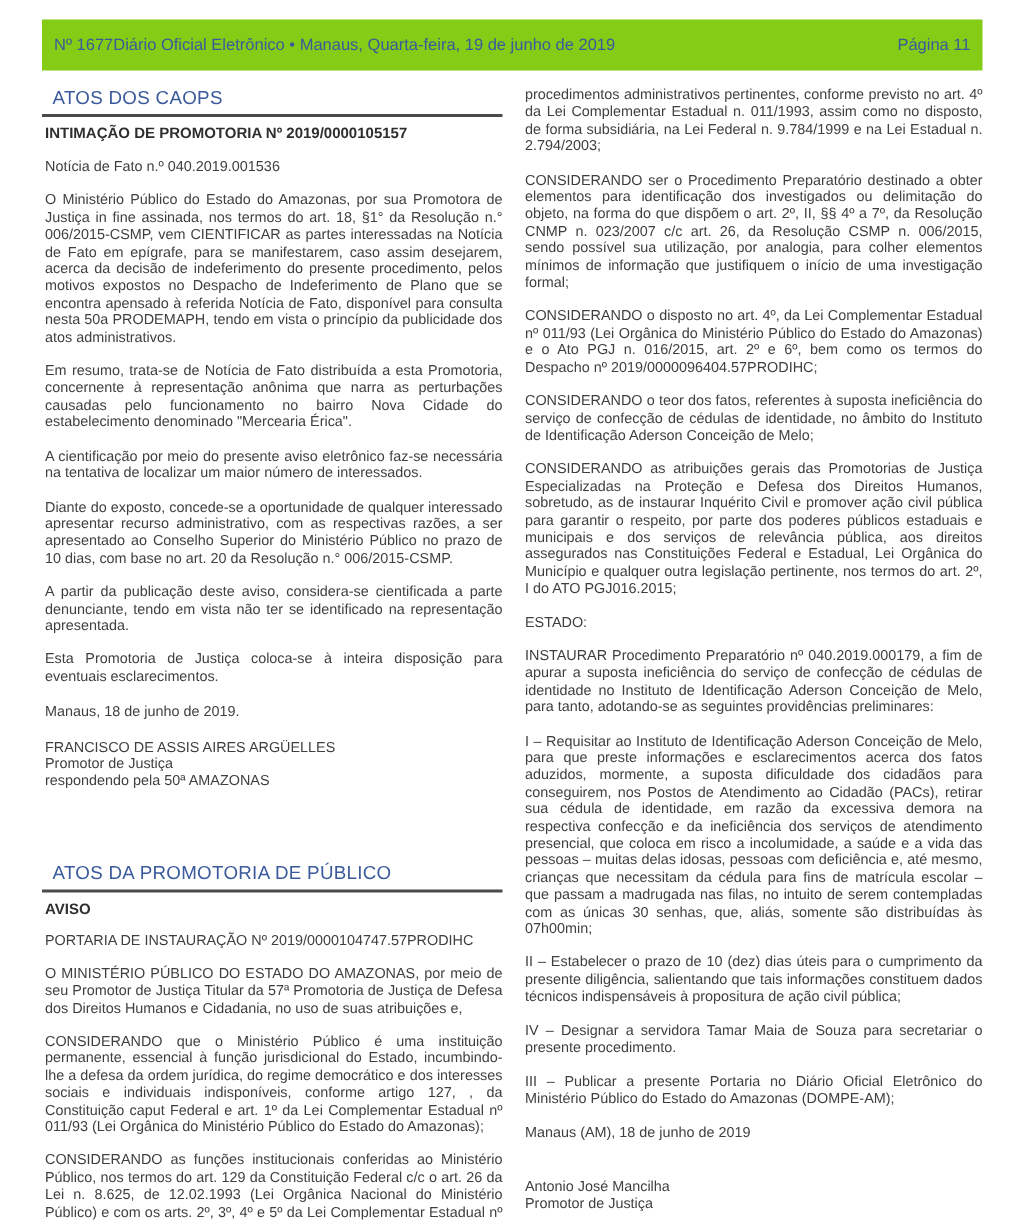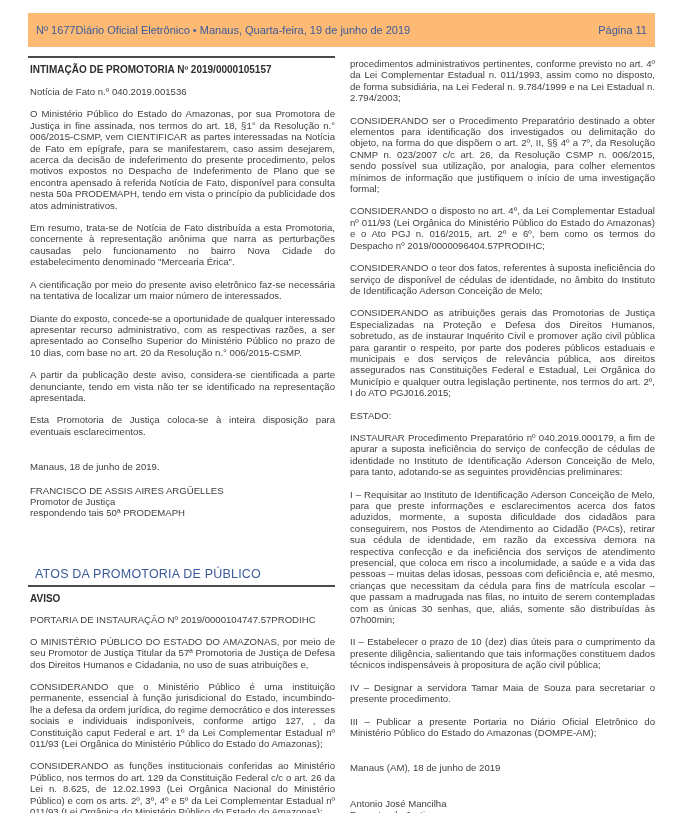--- a/index.html
+++ b/index.html
@@ -9,21 +9,21 @@
     overflow:hidden;
     font-family:"Liberation Sans","DejaVu Sans",sans-serif;
     color:#3f3f3f;
   }
   .page { padding:13px 25px 0 28px; }
 
   
   .masthead {
     display:flex;
     align-items:center;
-    background:#fdba74;
+    background:#84cc16;
     height:34px;
     padding:12px 8px;
     font-size:11px;
     color:#3a5a9b;
   }
   .masthead .left  { flex:0 0 auto; }
   .masthead .center{ flex:1 1 auto; text-align:left; }
   .masthead .right { flex:0 0 auto; }
 
   
@@ -58,21 +58,21 @@
     text-align:justify;
     margin:11px 0 0 0;
     padding-left:2px;
   }
   .line {
     font-size:9.6px;
     line-height:11.4px;
     margin:0;
     padding-left:2px;
   }
-  .date-line { margin-top:24px; }
+  .date-line { margin-top:12px; }
   .sig-block { margin-top:12px; }
   .sig-block-tall { margin-top:24px; }
 
   .section-2 { margin-top:46px; }
 </style>
 </head>
 <body>
 
 <div class="page">
 
@@ -80,37 +80,38 @@
     <span class="left">Nº 1677</span>
     <span class="center">Diário Oficial Eletrônico • Manaus, Quarta-feira, 19 de junho de 2019</span>
     <span class="right">Página 11</span>
   </div>
 
   <div class="columns">
 
     <div class="col">
 
       <div>
+        <div class="section-heading">ATOS DOS CAOPS</div>
         <hr class="section-rule">
         <div class="doc-title">INTIMAÇÃO DE PROMOTORIA Nº 2019/0000105157</div>
 
         <p class="para">Notícia de Fato n.º 040.2019.001536</p>
         <p class="para">O Ministério Público do Estado do Amazonas, por sua Promotora de Justiça in fine assinada, nos termos do art. 18, §1° da Resolução n.° 006/2015-CSMP, vem CIENTIFICAR as partes interessadas na Notícia de Fato em epígrafe, para se manifestarem, caso assim desejarem, acerca da decisão de indeferimento do presente procedimento, pelos motivos expostos no Despacho de Indeferimento de Plano que se encontra apensado à referida Notícia de Fato, disponível para consulta nesta 50a PRODEMAPH, tendo em vista o princípio da publicidade dos atos administrativos.</p>
         <p class="para">Em resumo, trata-se de Notícia de Fato distribuída a esta Promotoria, concernente à representação anônima que narra as perturbações causadas pelo funcionamento no bairro Nova Cidade do estabelecimento denominado "Mercearia Érica".</p>
         <p class="para">A cientificação por meio do presente aviso eletrônico faz-se necessária na tentativa de localizar um maior número de interessados.</p>
         <p class="para">Diante do exposto, concede-se a oportunidade de qualquer interessado apresentar recurso administrativo, com as respectivas razões, a ser apresentado ao Conselho Superior do Ministério Público no prazo de 10 dias, com base no art. 20 da Resolução n.° 006/2015-CSMP.</p>
         <p class="para">A partir da publicação deste aviso, considera-se cientificada a parte denunciante, tendo em vista não ter se identificado na representação apresentada.</p>
         <p class="para">Esta Promotoria de Justiça coloca-se à inteira disposição para eventuais esclarecimentos.</p>
 
         <div class="line date-line">Manaus, 18 de junho de 2019.</div>
 
         <div class="sig-block">
           <div class="line">FRANCISCO DE ASSIS AIRES ARGÜELLES</div>
           <div class="line">Promotor de Justiça</div>
-          <div class="line">respondendo tais 50ª PRODEMAPH</div>
+          <div class="line">respondendo pela 50ª AMAZONAS</div>
         </div>
       </div>
 
       <div class="section-2">
         <div class="section-heading">ATOS DA PROMOTORIA DE PÚBLICO</div>
         <hr class="section-rule">
         <div class="doc-title">AVISO</div>
         <div class="doc-subtitle">PORTARIA DE INSTAURAÇÃO Nº 2019/0000104747.57PRODIHC</div>
 
         <p class="para">O MINISTÉRIO PÚBLICO DO ESTADO DO AMAZONAS, por meio de seu Promotor de Justiça Titular da 57ª Promotoria de Justiça de Defesa dos Direitos Humanos e Cidadania, no uso de suas atribuições e,</p>
@@ -119,21 +120,21 @@
 
       </div>
 
     </div>
 
     <div class="col">
 
       <p class="para" style="margin-top:2px">procedimentos administrativos pertinentes, conforme previsto no art. 4º da Lei Complementar Estadual n. 011/1993, assim como no disposto, de forma subsidiária, na Lei Federal n. 9.784/1999 e na Lei Estadual n. 2.794/2003;</p>
       <p class="para">CONSIDERANDO ser o Procedimento Preparatório destinado a obter elementos para identificação dos investigados ou delimitação do objeto, na forma do que dispõem o art. 2º, II, §§ 4º a 7º, da Resolução CNMP n. 023/2007 c/c art. 26, da Resolução CSMP n. 006/2015, sendo possível sua utilização, por analogia, para colher elementos mínimos de informação que justifiquem o início de uma investigação formal;</p>
       <p class="para">CONSIDERANDO o disposto no art. 4º, da Lei Complementar Estadual nº 011/93 (Lei Orgânica do Ministério Público do Estado do Amazonas) e o Ato PGJ n. 016/2015, art. 2º e 6º, bem como os termos do Despacho nº 2019/0000096404.57PRODIHC;</p>
-      <p class="para">CONSIDERANDO o teor dos fatos, referentes à suposta ineficiência do serviço de disponível de cédulas de identidade, no âmbito do Instituto de Identificação Aderson Conceição de Melo;</p>
+      <p class="para">CONSIDERANDO o teor dos fatos, referentes à suposta ineficiência do serviço de confecção de cédulas de identidade, no âmbito do Instituto de Identificação Aderson Conceição de Melo;</p>
       <p class="para">CONSIDERANDO as atribuições gerais das Promotorias de Justiça Especializadas na Proteção e Defesa dos Direitos Humanos, sobretudo, as de instaurar Inquérito Civil e promover ação civil pública para garantir o respeito, por parte dos poderes públicos estaduais e municipais e dos serviços de relevância pública, aos direitos assegurados nas Constituições Federal e Estadual, Lei Orgânica do Município e qualquer outra legislação pertinente, nos termos do art. 2º, I do ATO PGJ016.2015;</p>
       <p class="para">ESTADO:</p>
       <p class="para">INSTAURAR Procedimento Preparatório nº 040.2019.000179, a fim de apurar a suposta ineficiência do serviço de confecção de cédulas de identidade no Instituto de Identificação Aderson Conceição de Melo, para tanto, adotando-se as seguintes providências preliminares:</p>
       <p class="para">I – Requisitar ao Instituto de Identificação Aderson Conceição de Melo, para que preste informações e esclarecimentos acerca dos fatos aduzidos, mormente, a suposta dificuldade dos cidadãos para conseguirem, nos Postos de Atendimento ao Cidadão (PACs), retirar sua cédula de identidade, em razão da excessiva demora na respectiva confecção e da ineficiência dos serviços de atendimento presencial, que coloca em risco a incolumidade, a saúde e a vida das pessoas – muitas delas idosas, pessoas com deficiência e, até mesmo, crianças que necessitam da cédula para fins de matrícula escolar – que passam a madrugada nas filas, no intuito de serem contempladas com as únicas 30 senhas, que, aliás, somente são distribuídas às 07h00min;</p>
       <p class="para">II – Estabelecer o prazo de 10 (dez) dias úteis para o cumprimento da presente diligência, salientando que tais informações constituem dados técnicos indispensáveis à propositura de ação civil pública;</p>
       <p class="para">IV – Designar a servidora Tamar Maia de Souza para secretariar o presente procedimento.</p>
       <p class="para">III – Publicar a presente Portaria no Diário Oficial Eletrônico do Ministério Público do Estado do Amazonas (DOMPE-AM);</p>
 
       <div class="line date-line">Manaus (AM), 18 de junho de 2019</div>
 

